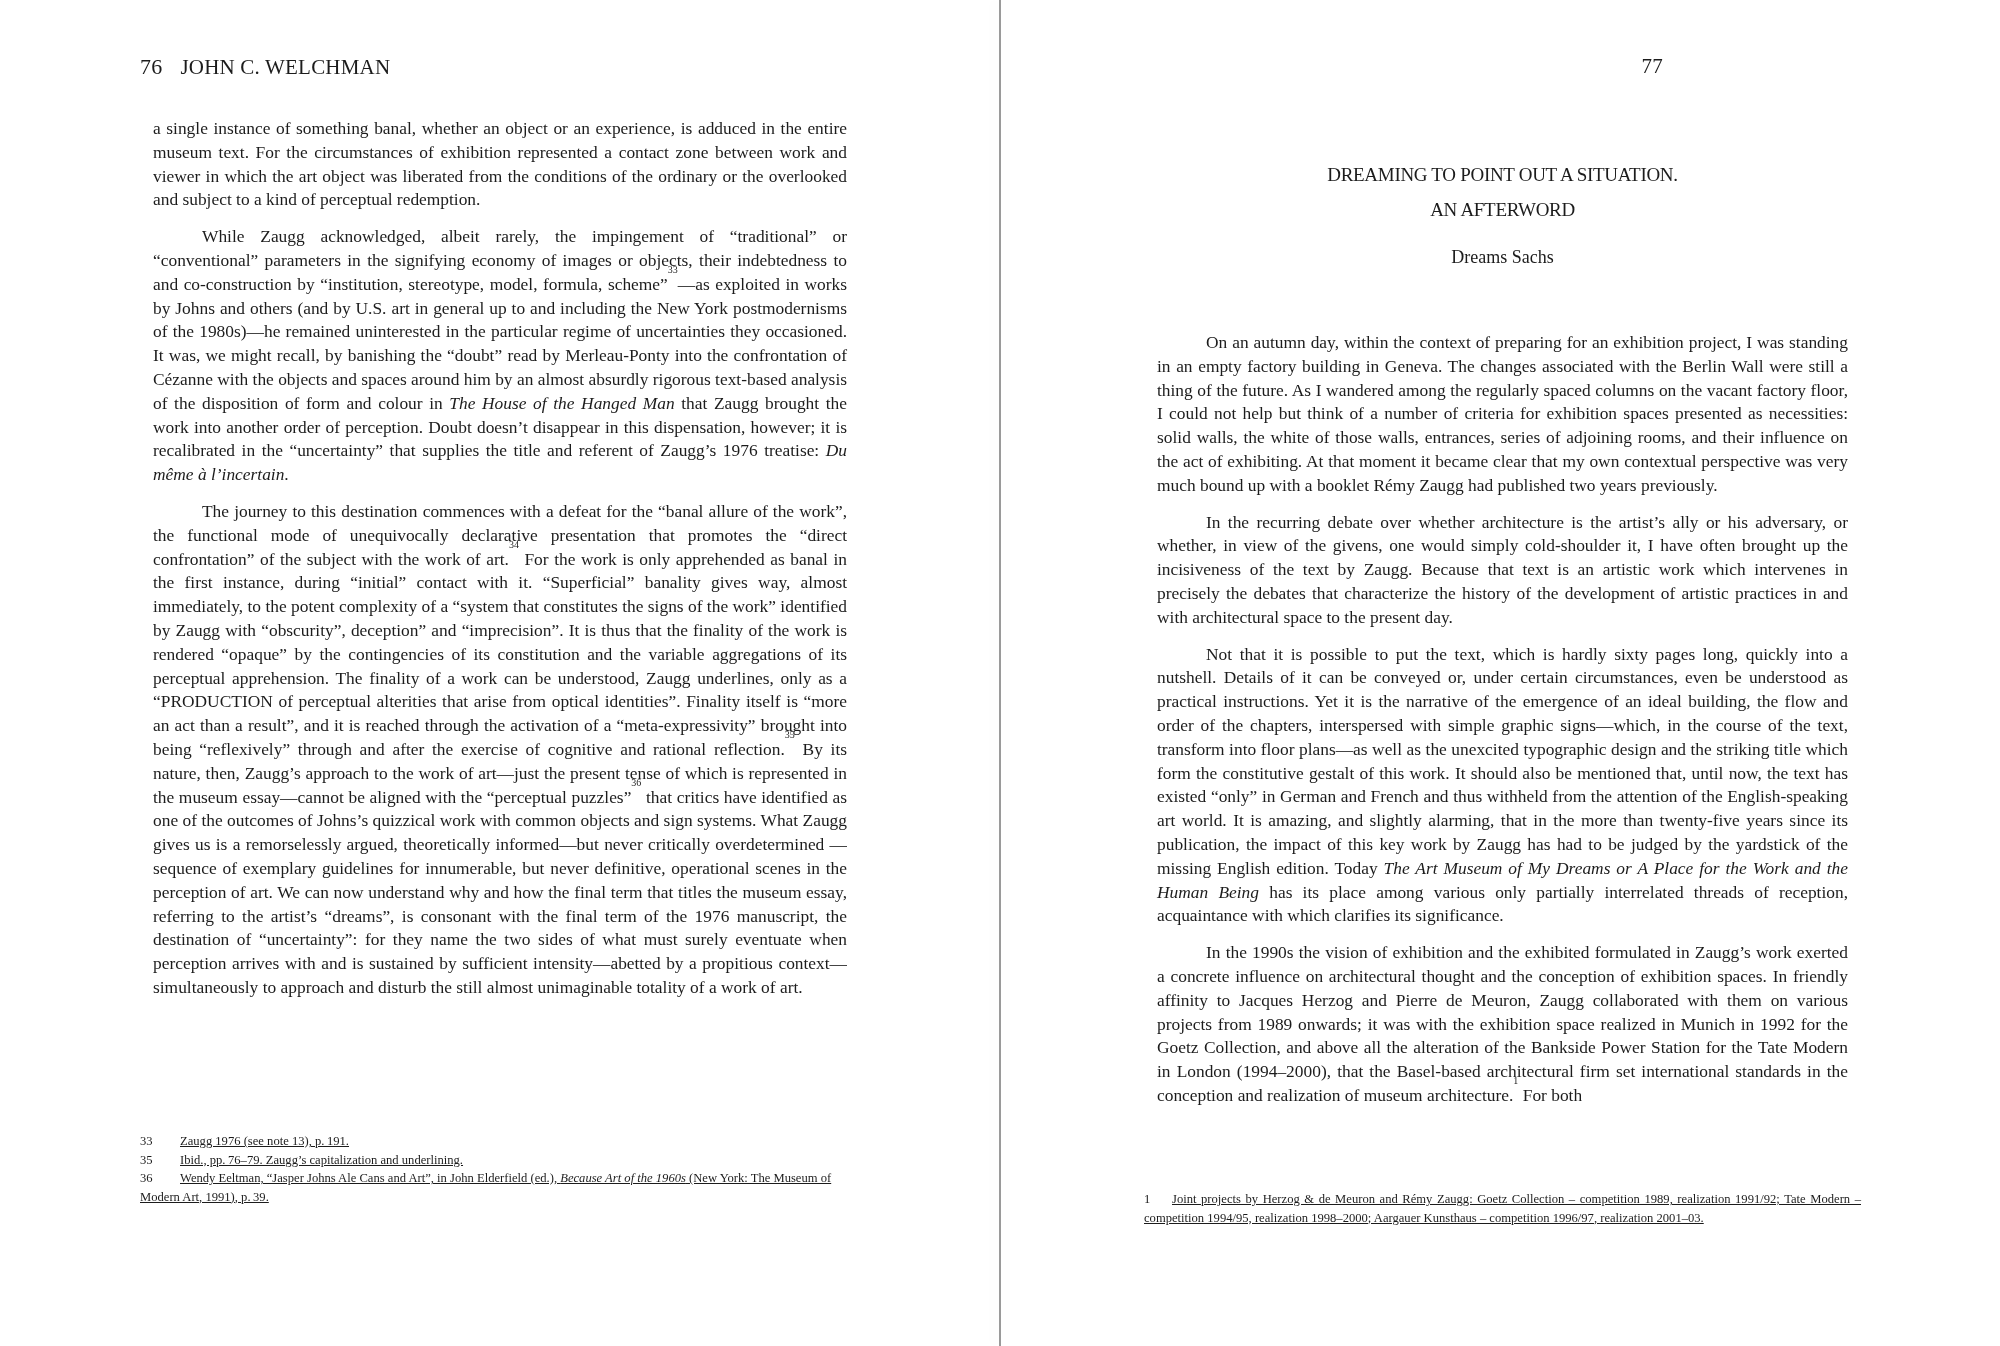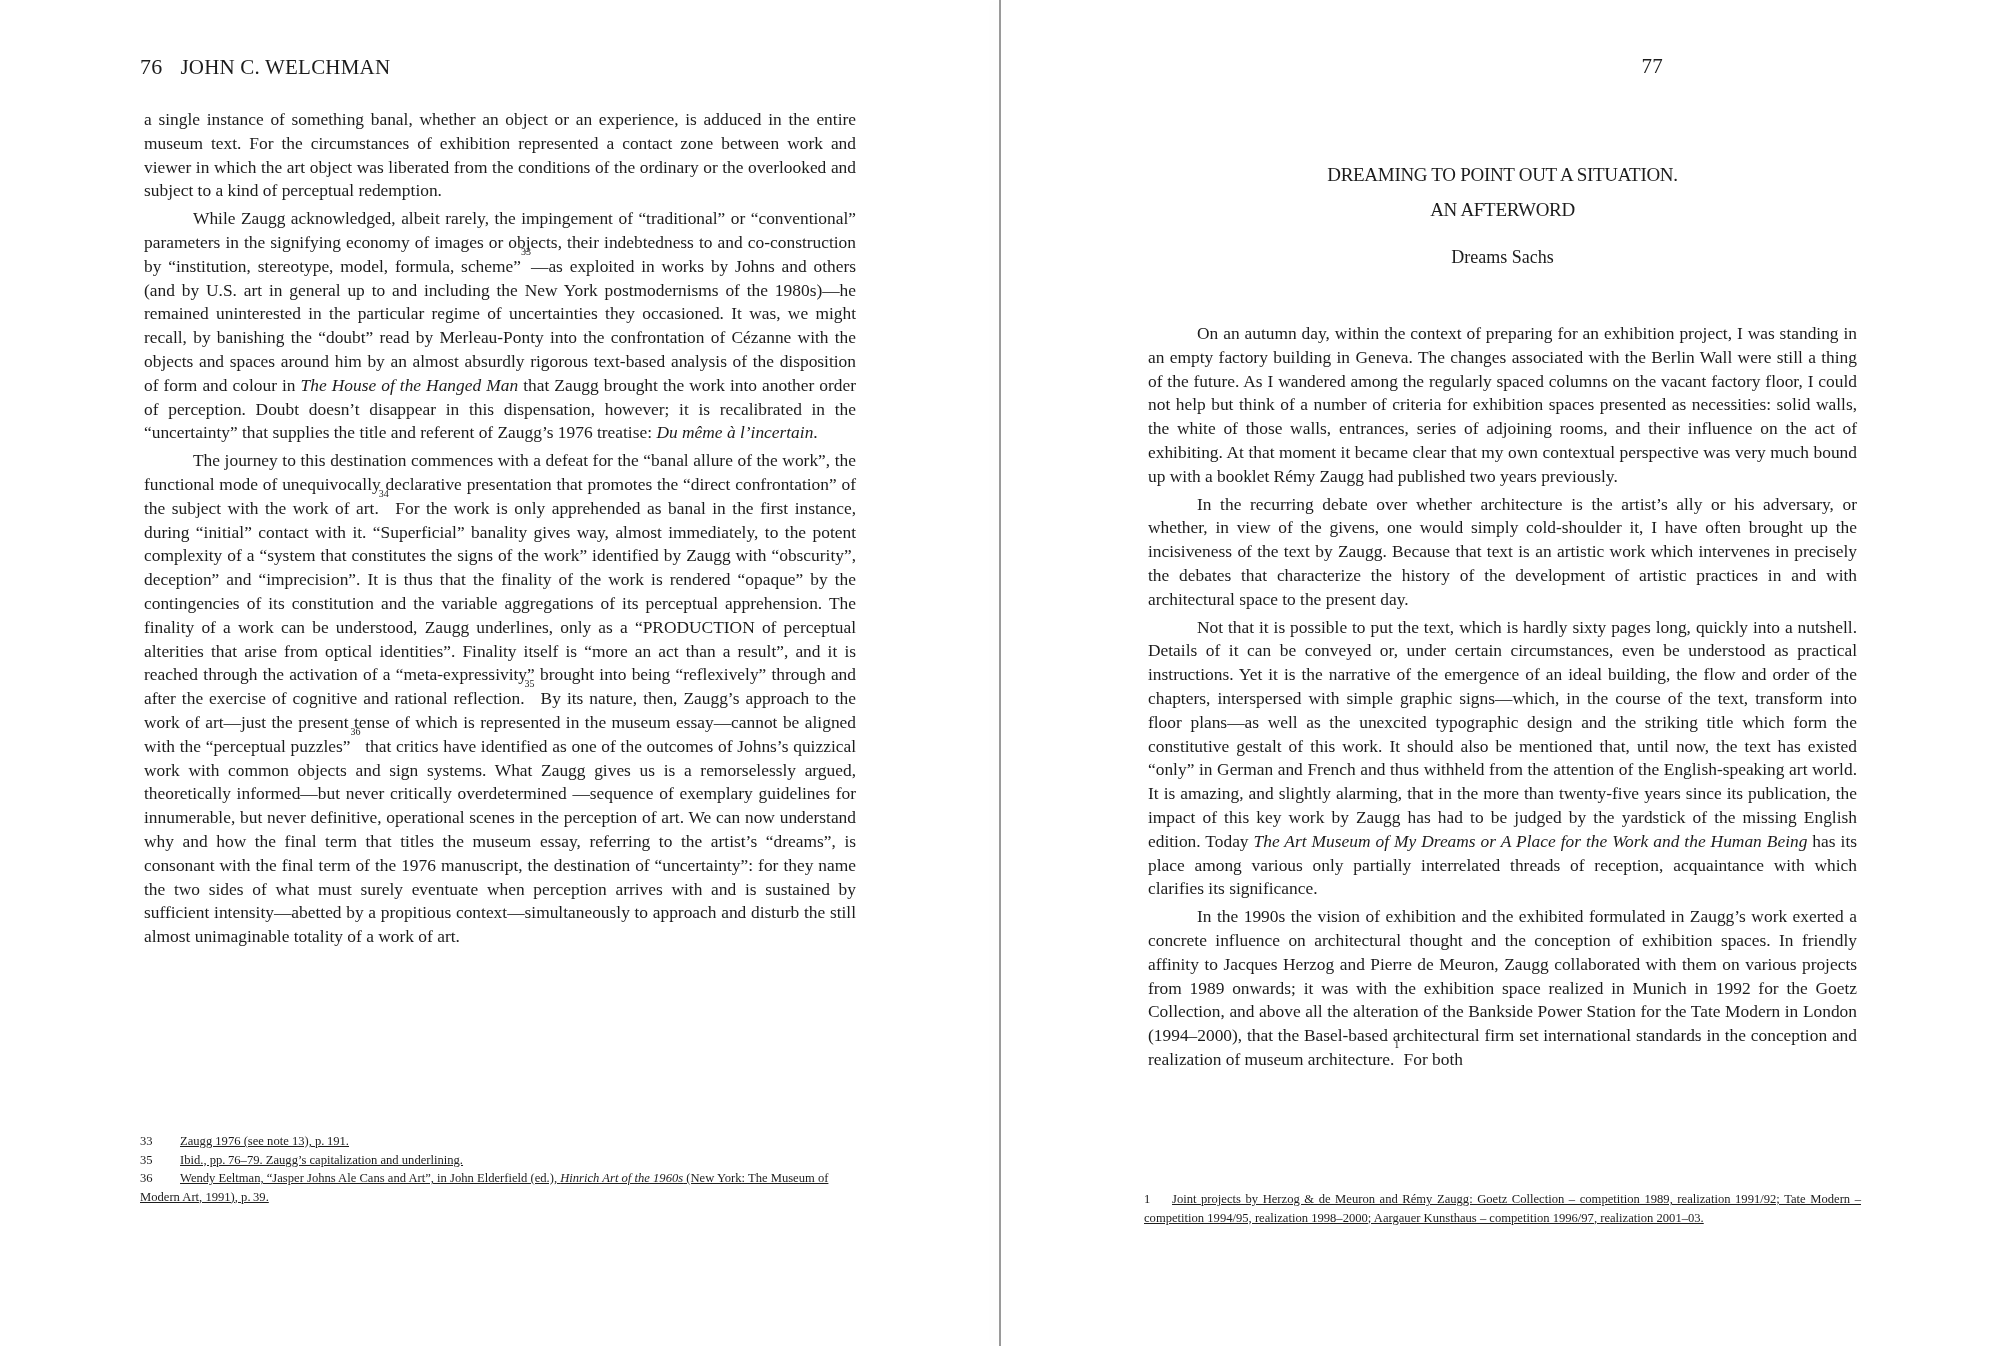--- a/index.html
+++ b/index.html
@@ -8,21 +8,21 @@
   .page { position:absolute; top:0; height:1346px; background:#fff; }
   #left-page { left:0; width:834px; }
   #right-page { left:1001px; width:802px; }
   .gutter { position:absolute; left:999px; top:0; width:2px; height:1346px; background:#9a9a9a;
             box-shadow: -6px 0 8px rgba(0,0,0,0.04), 6px 0 8px rgba(0,0,0,0.04); }
   .running-head { position:absolute; top:54px; font-size:21px; letter-spacing:0.2px; }
   .running-head .num { margin-right:18px; font-size:22px; }
   .body { position:absolute; font-size:17.4px; line-height:23.8px; text-align:justify; hyphens:none; }
   #left-body { left:140px; top:104px; width:720px; }
   #right-body { left:1144px; top:318px; width:717px; }
-  .body p { margin:4px; text-indent:0; }
+  .body p { margin:13px; text-indent:0; }
   .body p.indent { text-indent:49px; }
   sup { font-size:10px; vertical-align:top; position:relative; top:-3px; line-height:0; }
   i { font-style:italic; }
   .title { position:absolute; left:1144px; width:717px; top:157px; text-align:center;
            font-size:19px; line-height:35px; letter-spacing:-0.3px; }
   .author { position:absolute; left:1144px; width:717px; top:247px; text-align:center; font-size:18px; }
   .footnotes { position:absolute; font-size:12.6px; line-height:18.5px; }
   #left-notes { left:140px; top:1132px; width:725px; }
   #right-notes { left:1144px; top:1190px; width:717px; text-align:justify; }
   .fn { margin:0;text-decoration:underline; }
@@ -37,21 +37,21 @@
     <span class="num">76</span><span>JOHN C. WELCHMAN</span>
   </div>
   <div class="body" id="left-body">
       <p>a single instance of something banal, whether an object or an experience, is adduced in the entire museum text. For the circumstances of exhibition represented a contact zone between work and viewer in which the art object was liberated from the conditions of the ordinary or the overlooked and subject to a kind of perceptual redemption.</p>
       <p class="indent">While Zaugg acknowledged, albeit rarely, the impingement of “traditional” or “conventional” parameters in the signifying economy of images or objects, their indebtedness to and co-construction by “institution, stereotype, model, formula, scheme”<sup>33</sup>—as exploited in works by Johns and others (and by U.S. art in general up to and including the New York postmodernisms of the 1980s)—he remained uninterested in the particular regime of uncertainties they occasioned. It was, we might recall, by banishing the “doubt” read by Merleau-Ponty into the confrontation of Cézanne with the objects and spaces around him by an almost absurdly rigorous text-based analysis of the disposition of form and colour in <i>The House of the Hanged Man</i> that Zaugg brought the work into another order of perception. Doubt doesn’t disappear in this dispensation, however; it is recalibrated in the “uncertainty” that supplies the title and referent of Zaugg’s 1976 treatise: <i>Du même à l’incertain</i>.</p>
       <p class="indent">The journey to this destination commences with a defeat for the “banal allure of the work”, the functional mode of unequivocally declarative presentation that promotes the “direct confrontation” of the subject with the work of art.<sup>34</sup> For the work is only apprehended as banal in the first instance, during “initial” contact with it. “Superficial” banality gives way, almost immediately, to the potent complexity of a “system that constitutes the signs of the work” identified by Zaugg with “obscurity”, deception” and “imprecision”. It is thus that the finality of the work is rendered “opaque” by the contingencies of its constitution and the variable aggregations of its perceptual apprehension. The finality of a work can be understood, Zaugg underlines, only as a “PRODUCTION of perceptual alterities that arise from optical identities”. Finality itself is “more an act than a result”, and it is reached through the activation of a “meta-expressivity” brought into being “reflexively” through and after the exercise of cognitive and rational reflection.<sup>35</sup> By its nature, then, Zaugg’s approach to the work of art—just the present tense of which is represented in the museum essay—cannot be aligned with the “perceptual puzzles”<sup>36</sup> that critics have identified as one of the outcomes of Johns’s quizzical work with common objects and sign systems. What Zaugg gives us is a remorselessly argued, theoretically informed—but never critically overdetermined —sequence of exemplary guidelines for innumerable, but never definitive, operational scenes in the perception of art. We can now understand why and how the final term that titles the museum essay, referring to the artist’s “dreams”, is consonant with the final term of the 1976 manuscript, the destination of “uncertainty”: for they name the two sides of what must surely eventuate when perception arrives with and is sustained by sufficient intensity—abetted by a propitious context—simultaneously to approach and disturb the still almost unimaginable totality of a work of art.</p>
     </div>
   <div class="footnotes" id="left-notes">
       <p class="fn"><span class="fn-num">33</span>Zaugg 1976 (see note 13), p. 191.</p>
       <p class="fn"><span class="fn-num">35</span>Ibid., pp. 76–79. Zaugg’s capitalization and underlining.</p>
-      <p class="fn"><span class="fn-num">36</span>Wendy Eeltman, “Jasper Johns Ale Cans and Art”, in John Elderfield (ed.), <i>Hinrich Art of the 1960s</i> (New York: The Museum of Modern Art, 1991), p. 39.</p>
+      <p class="fn"><span class="fn-num">36</span>Wendy Eeltman, “Jasper Johns Ale Cans and Art”, in John Elderfield (ed.), <i>Because Art of the 1960s</i> (New York: The Museum of Modern Art, 1991), p. 39.</p>
     </div>
 </div>
 
 <div class="gutter"></div>
 
 <div class="page" id="right-page">
   <div class="running-head" style="right:140px; text-align:right;">
     <span>77</span>
   </div>
 </div>

